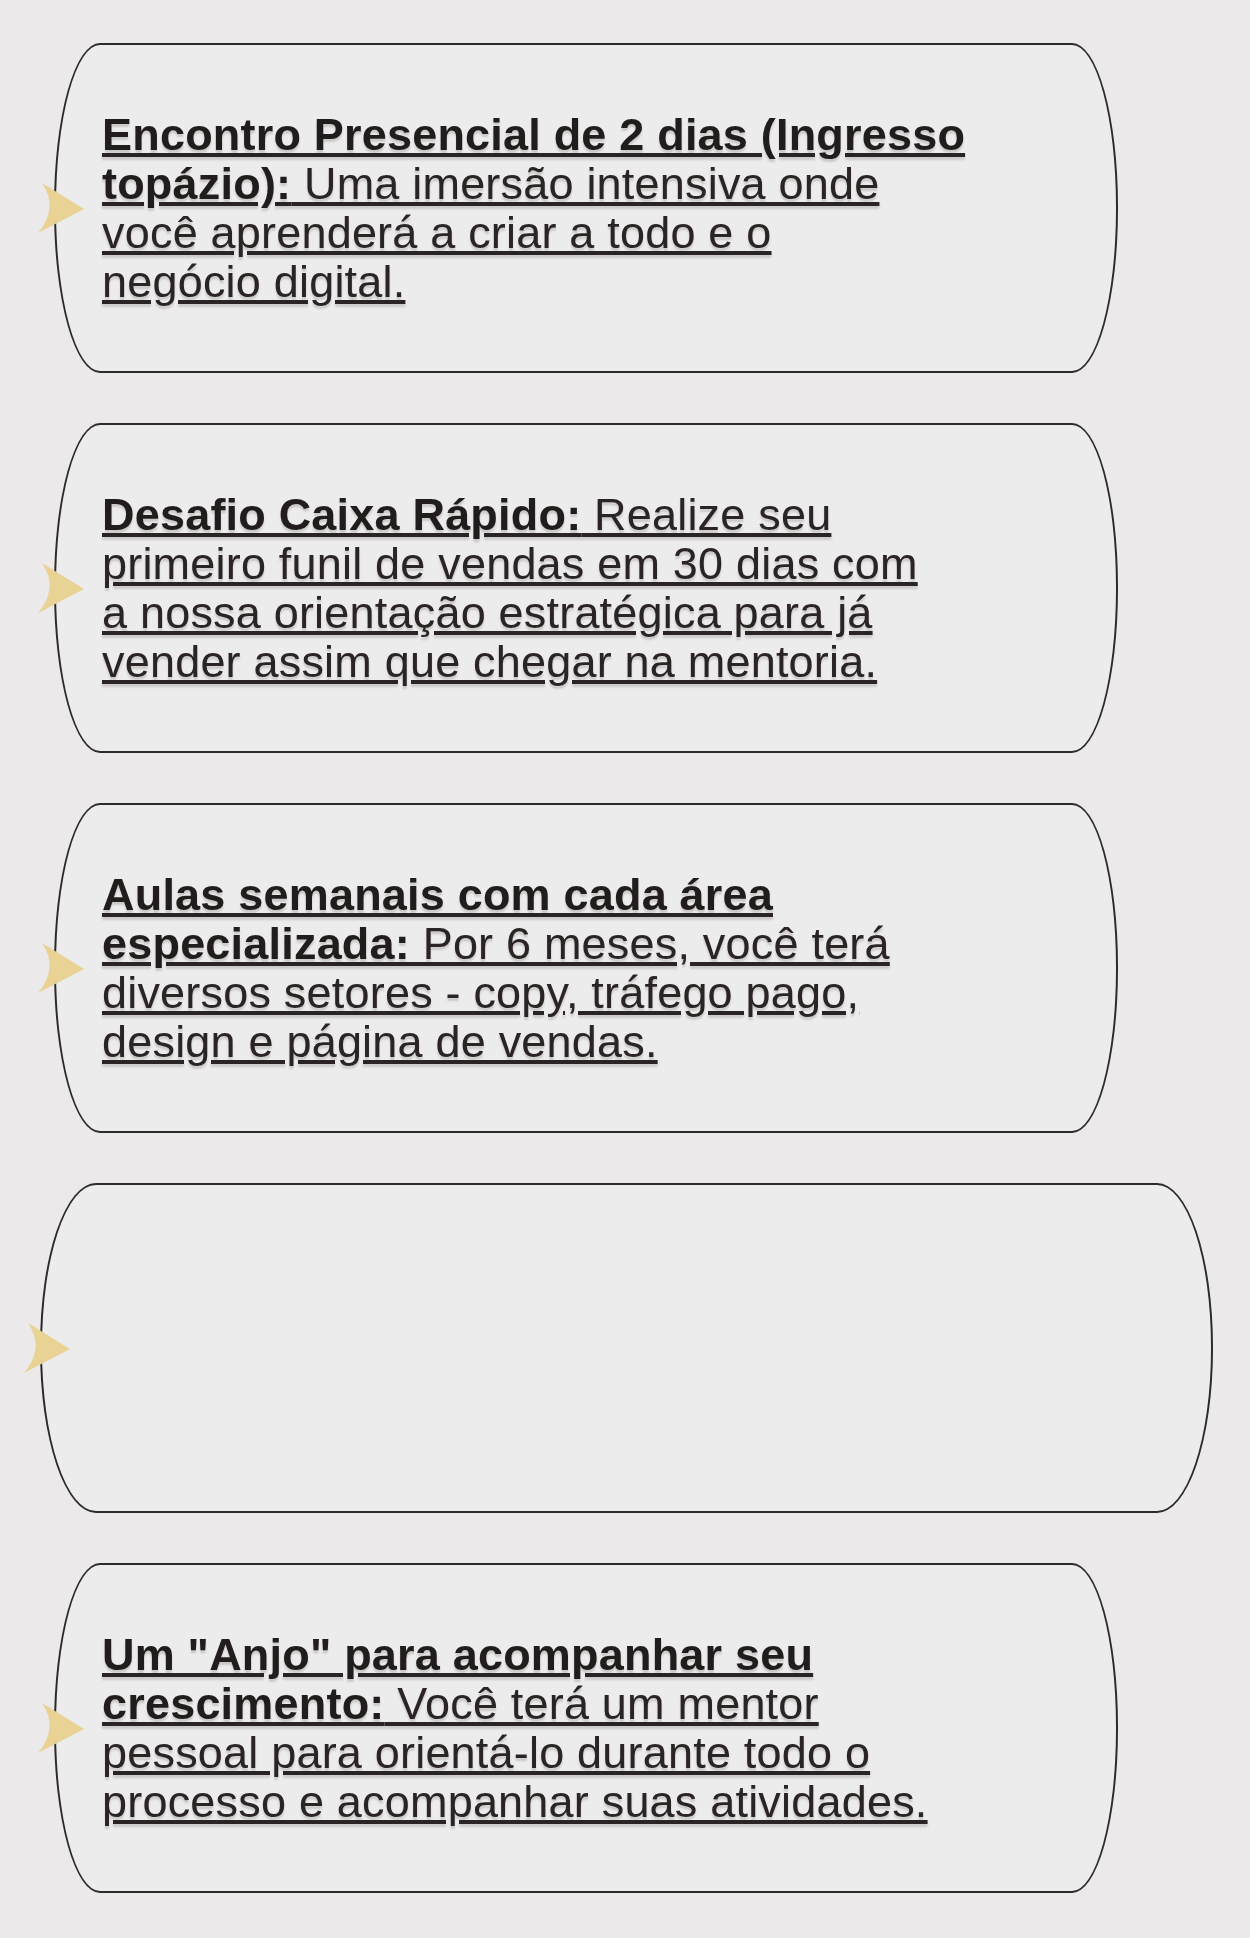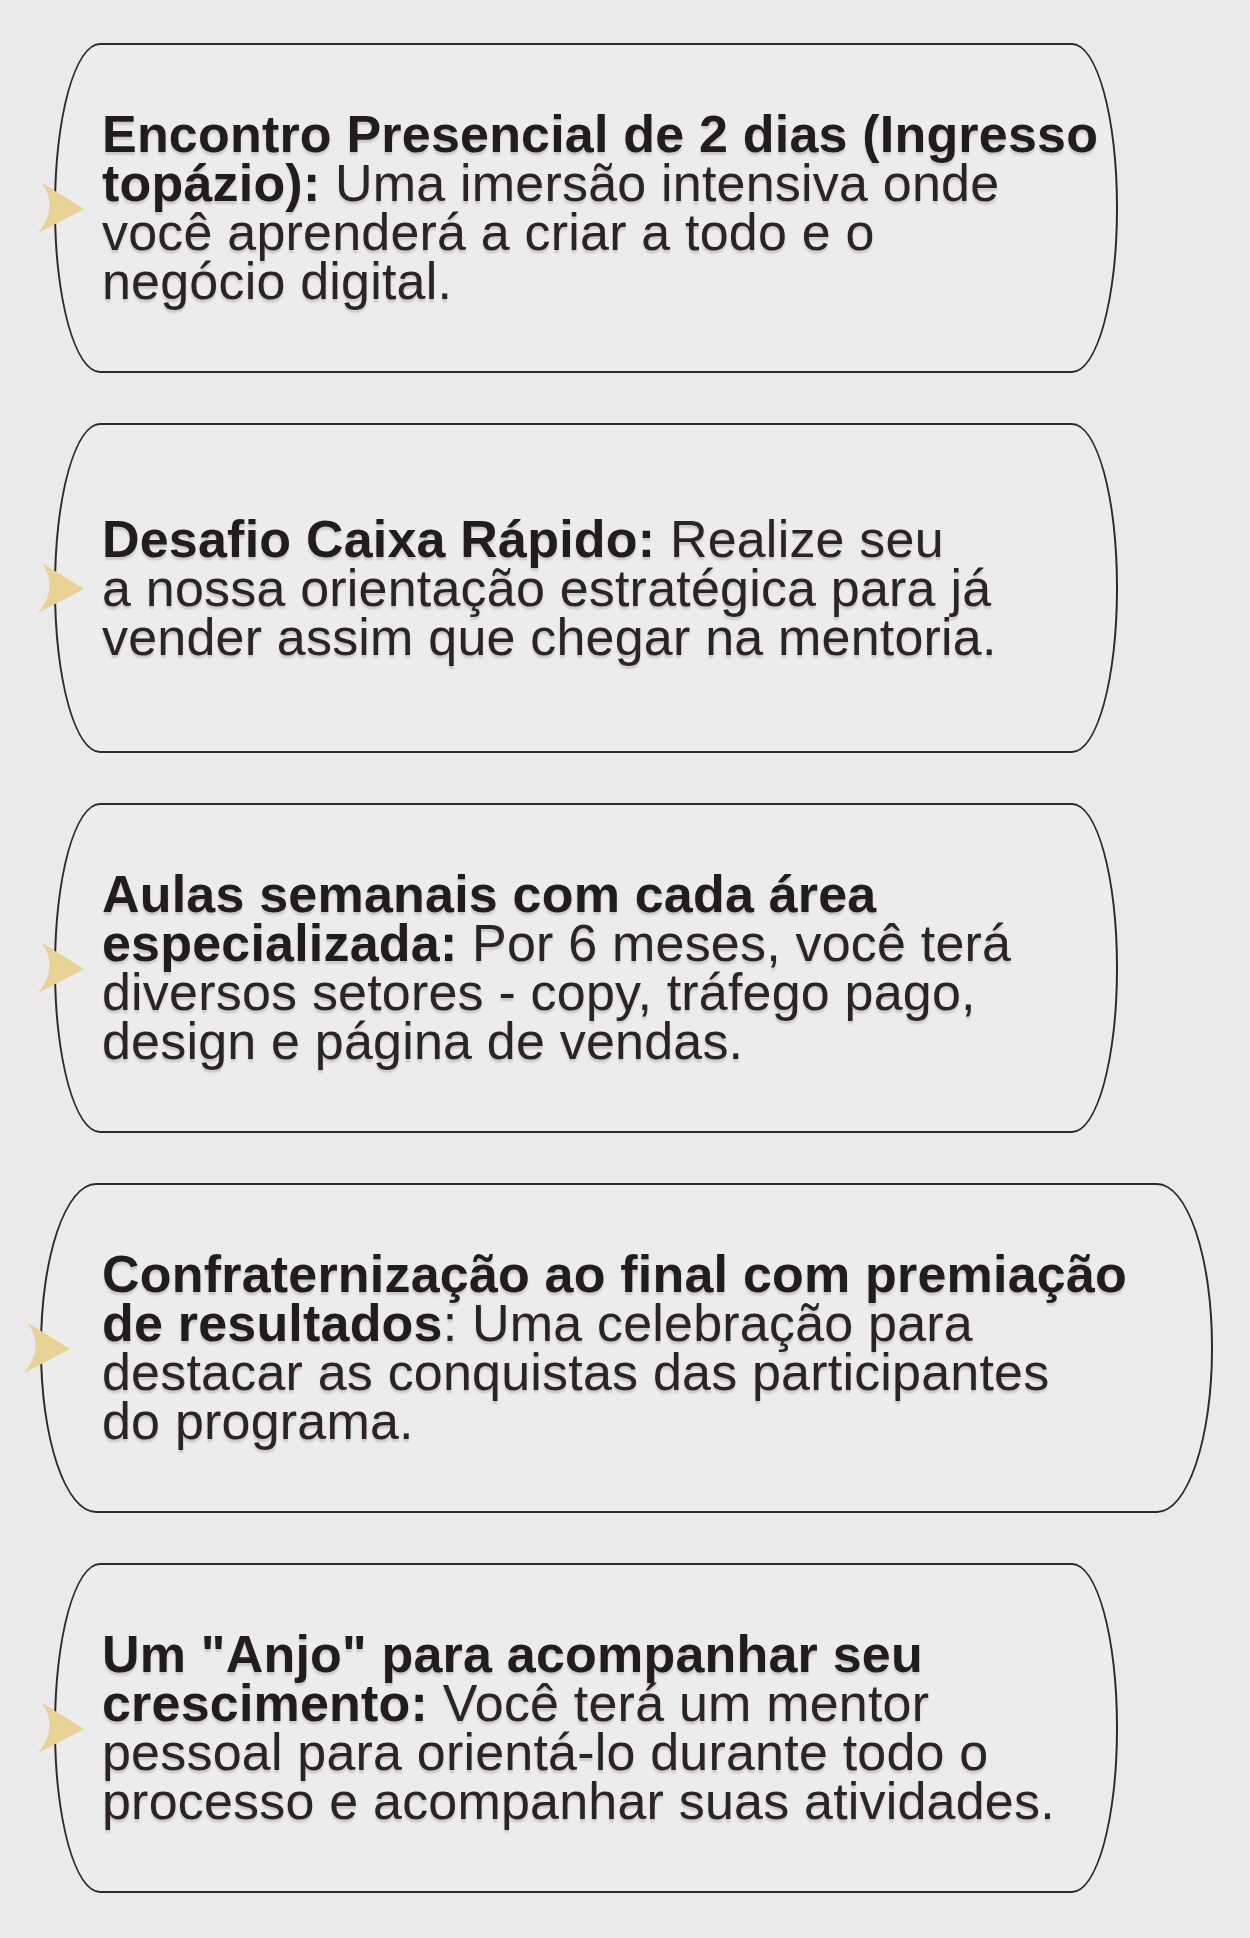--- a/index.html
+++ b/index.html
@@ -32,25 +32,26 @@
     display: flex;
     align-items: center;
   }
   .card.wide {
     margin-left: 40px;
     width: 1173px;
     border-radius: 56px / 164px;
   }
   .card-text {
     padding: 0 16px 0 46px;
-    font-size: 52px;
+    font-size: 45px;
     line-height: 49px;
     letter-spacing: 0.2px;
     color: var(--text-color, #2b2424);
     text-shadow: 0 3px 2px rgba(70, 58, 58, 0.20);
+    text-decoration: underline;
   }
   .card.wide .card-text { padding-left: 60px; }
   .text-line { white-space: nowrap; }
   .text-line .lead {
     font-weight: 700;
     color: var(--lead-color, #221d1d);
   }
   .arrow-marker {
     position: absolute;
     left: -18px;
@@ -86,20 +87,21 @@
   </section>
 
   <section class="card">
     <span class="arrow-marker">
       <svg viewBox="0 0 46 50" preserveAspectRatio="none" aria-hidden="true">
         <path d="M4 0 Q21 25 0 50 L46 26 Z"></path>
       </svg>
     </span>
     <div class="card-text">
         <div class="text-line"><span class="lead">Desafio Caixa Rápido:</span><span> Realize seu</span></div>
+        <div class="text-line"><span>primeiro funil de vendas em 30 dias com</span></div>
         <div class="text-line"><span>a nossa orientação estratégica para já</span></div>
         <div class="text-line"><span>vender assim que chegar na mentoria.</span></div>
       </div>
   </section>
 
   <section class="card">
     <span class="arrow-marker">
       <svg viewBox="0 0 46 50" preserveAspectRatio="none" aria-hidden="true">
         <path d="M4 0 Q21 25 0 50 L46 26 Z"></path>
       </svg>
@@ -111,26 +113,20 @@
         <div class="text-line"><span>design e página de vendas.</span></div>
       </div>
   </section>
 
   <section class="card wide">
     <span class="arrow-marker">
       <svg viewBox="0 0 46 50" preserveAspectRatio="none" aria-hidden="true">
         <path d="M4 0 Q21 25 0 50 L46 26 Z"></path>
       </svg>
     </span>
-    <div class="card-text">
-        <div class="text-line"><span class="lead">Confraternização ao final com premiação</span></div>
-        <div class="text-line"><span class="lead">de resultados</span><span>: Uma celebração para</span></div>
-        <div class="text-line"><span>destacar as conquistas das participantes</span></div>
-        <div class="text-line"><span>do programa.</span></div>
-      </div>
   </section>
 
   <section class="card">
     <span class="arrow-marker">
       <svg viewBox="0 0 46 50" preserveAspectRatio="none" aria-hidden="true">
         <path d="M4 0 Q21 25 0 50 L46 26 Z"></path>
       </svg>
     </span>
     <div class="card-text">
         <div class="text-line"><span class="lead">Um "Anjo" para acompanhar seu</span></div>

